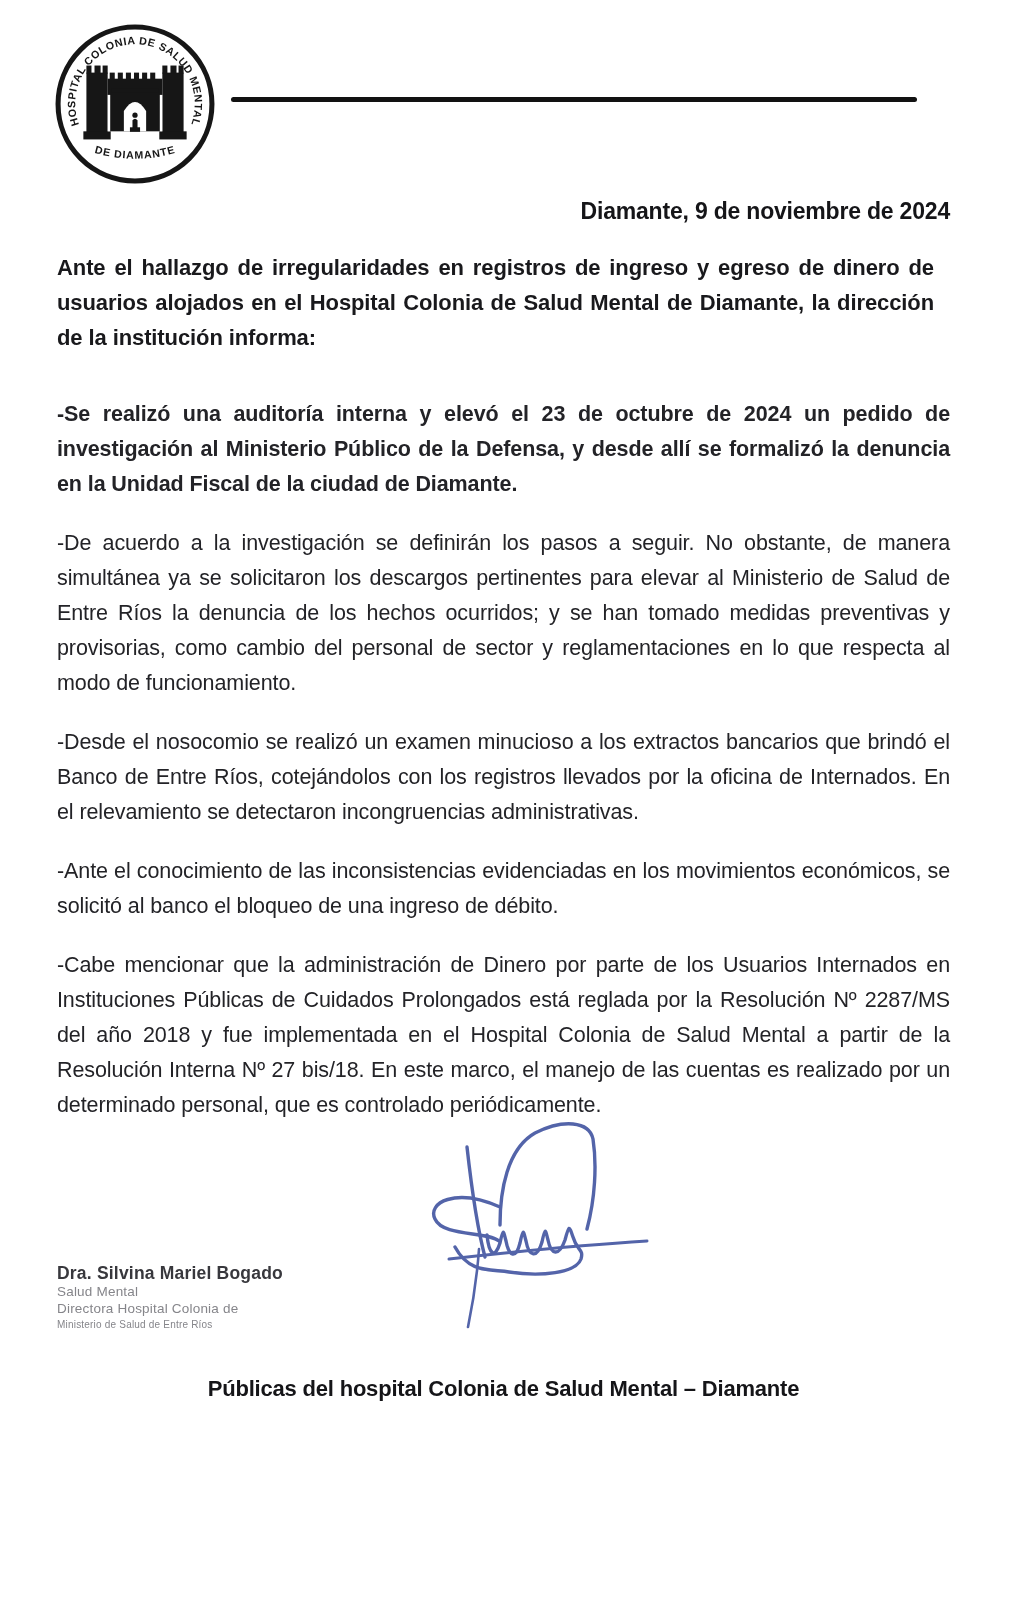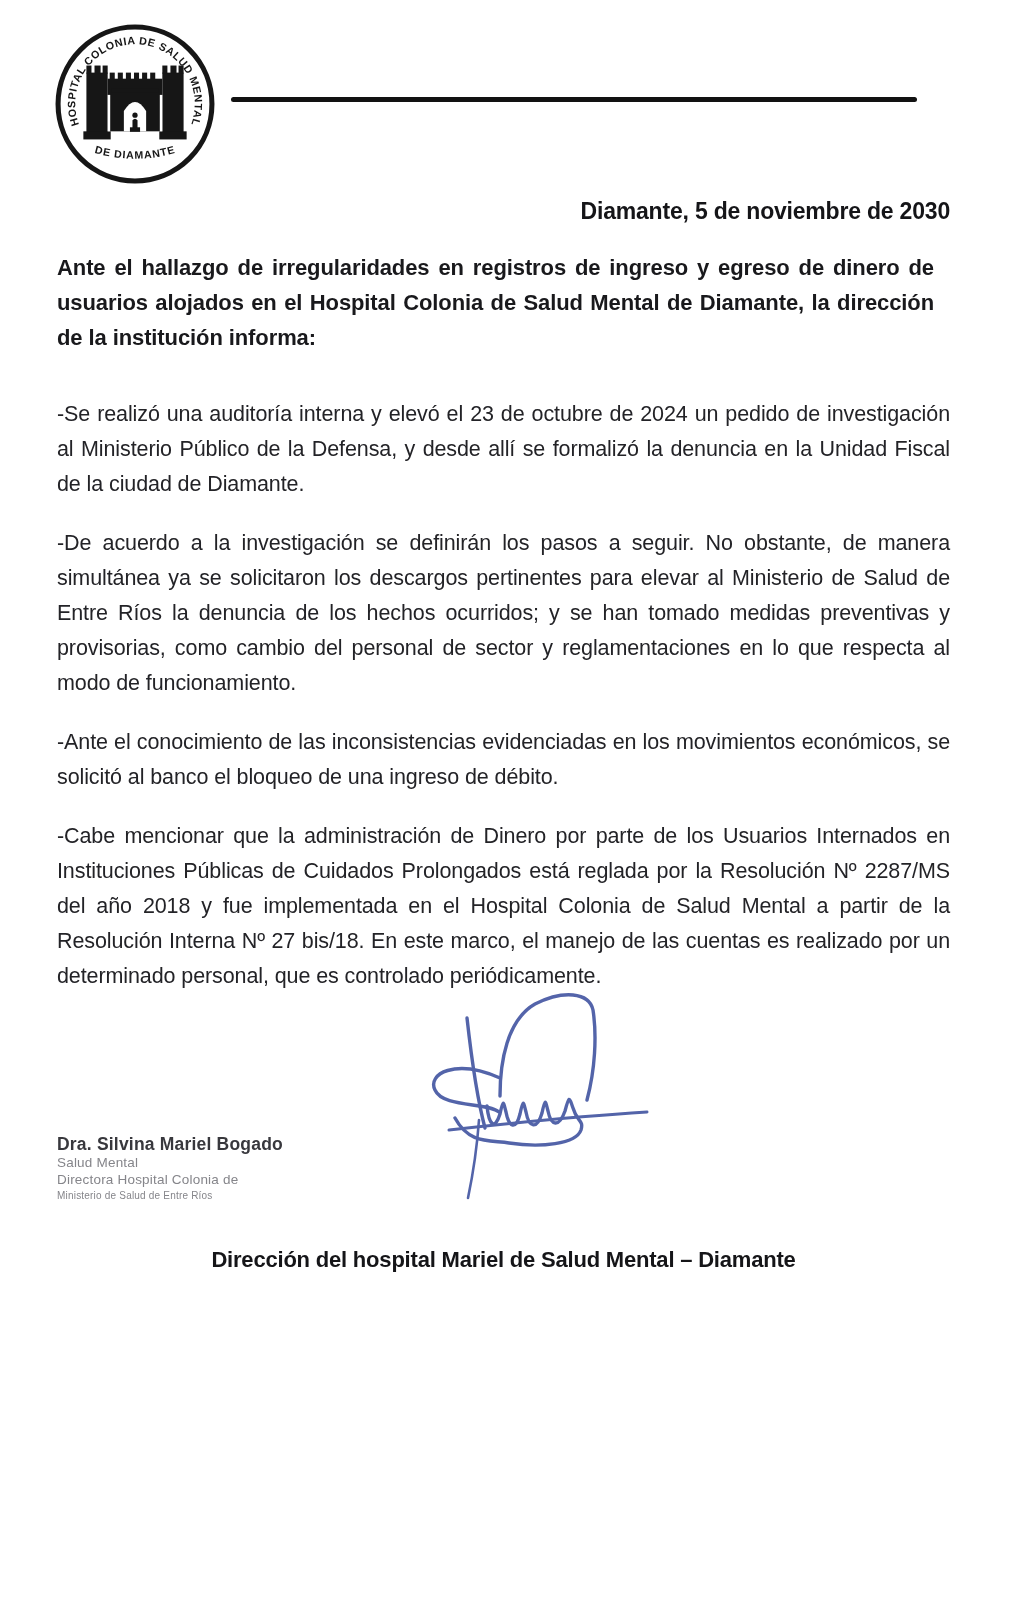--- a/index.html
+++ b/index.html
@@ -31,21 +31,21 @@
     margin:24px 16px 0 0;
     font-size:22px;font-weight:700;line-height:35px;
     text-align:justify;color:#19191c;letter-spacing:-0.1px;
   }
   
   .para{
     margin:24px 0 0 0;
     font-size:21.5px;font-weight:400;line-height:35px;
     text-align:justify;color:#232327;letter-spacing:-0.1px;
   }
-  .para.first-gap{margin-top:42px;}
+  .para.first-gap{margin-top:42px;font-weight:bold;}
   
   .sig-area{
     position:relative;
     margin-top:0;
     padding-top:140px;
     text-align:left;
   }
   .signature-ink{
     position:absolute;left:326px;top:-16px;
     width:330px;height:270px;
@@ -118,26 +118,27 @@
           <rect x="76" y="104" width="10" height="4.5"></rect>
         </g>
         <text font-family="Liberation Sans, DejaVu Sans, sans-serif" font-size="10.5" font-weight="700" fill="#161616" letter-spacing="0.8">
           <textPath href="#arcBottom" startOffset="50%" text-anchor="middle">DE DIAMANTE</textPath>
         </text>
       </svg>
     </div>
     <div class="head-rule"></div>
   </div>
 
-  <div class="date-line">Diamante, 5 de noviembre de 2030</div>
+  <div class="date-line">Diamante, 9 de noviembre de 2024</div>
 
   <p class="intro">Ante el hallazgo de irregularidades en registros de ingreso y egreso de dinero de usuarios alojados en el Hospital Colonia de Salud Mental de Diamante, la dirección de la institución informa:</p>
 
   <p class="para first-gap">-Se realizó una auditoría interna y elevó el 23 de octubre de 2024 un pedido de investigación al Ministerio Público de la Defensa, y desde allí se formalizó la denuncia en la Unidad Fiscal de la ciudad de Diamante.</p>
   <p class="para">-De acuerdo a la investigación se definirán los pasos a seguir. No obstante, de manera simultánea ya se solicitaron los descargos pertinentes para elevar al Ministerio de Salud de Entre Ríos la denuncia de los hechos ocurridos; y se han tomado medidas preventivas y provisorias, como cambio del personal de sector y reglamentaciones en lo que respecta al modo de funcionamiento.</p>
+  <p class="para">-Desde el nosocomio se realizó un examen minucioso a los extractos bancarios que brindó el Banco de Entre Ríos, cotejándolos con los registros llevados por la oficina de Internados. En el relevamiento se detectaron incongruencias administrativas.</p>
   <p class="para">-Ante el conocimiento de las inconsistencias evidenciadas en los movimientos económicos, se solicitó al banco el bloqueo de una ingreso de débito.</p>
   <p class="para">-Cabe mencionar que la administración de Dinero por parte de los Usuarios Internados en Instituciones Públicas de Cuidados Prolongados está reglada por la Resolución Nº 2287/MS del año 2018 y fue implementada en el Hospital Colonia de Salud Mental a partir de la Resolución Interna Nº 27 bis/18. En este marco, el manejo de las cuentas es realizado por un determinado personal, que es controlado periódicamente.</p>
 
   <div class="sig-area">
     <svg class="signature-ink" viewBox="0 0 330 270">
       <g fill="none" stroke="#3c4f9e" stroke-width="3.4" stroke-linecap="round" stroke-linejoin="round" opacity="0.88">
 
         <path d="M 117 100 C 72 80, 44 96, 52 112 C 60 130, 104 124, 116 134"></path>
 
         <path d="M 84 40 C 88 76, 94 120, 102 150"></path>
@@ -150,15 +151,15 @@
 
         <path d="M 96 142 C 94 170, 90 196, 85 220" stroke-width="2.6"></path>
       </g>
     </svg>
     <div class="sig-name">Dra. Silvina Mariel Bogado</div>
     <div class="sig-role">Salud Mental</div>
     <div class="sig-role">Directora Hospital Colonia de</div>
     <div class="sig-role small">Ministerio de Salud de Entre Ríos</div>
   </div>
 
-  <div class="footer-title">Dirección del hospital Mariel de Salud Mental – Diamante</div>
+  <div class="footer-title">Públicas del hospital Colonia de Salud Mental – Diamante</div>
 
 </div>
 
 </body></html>

